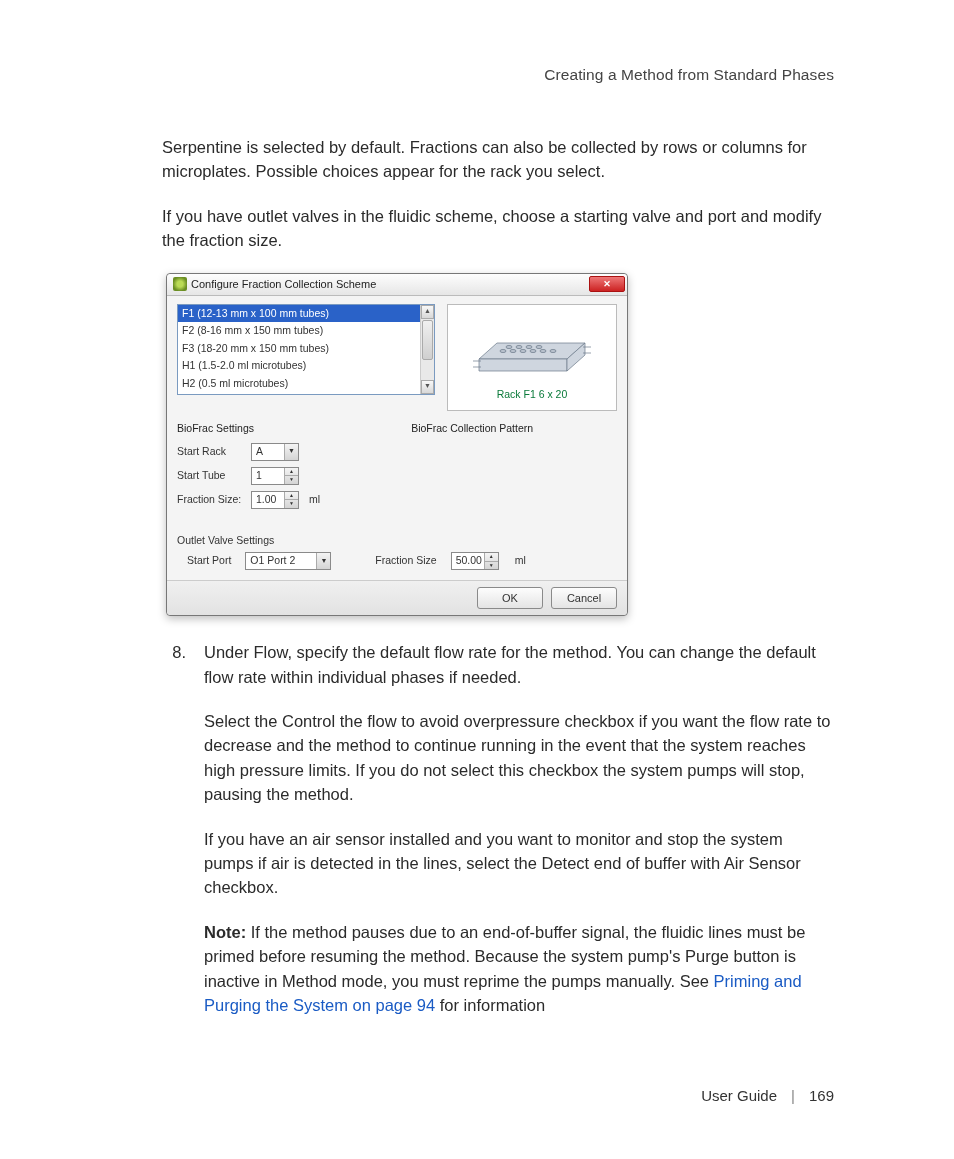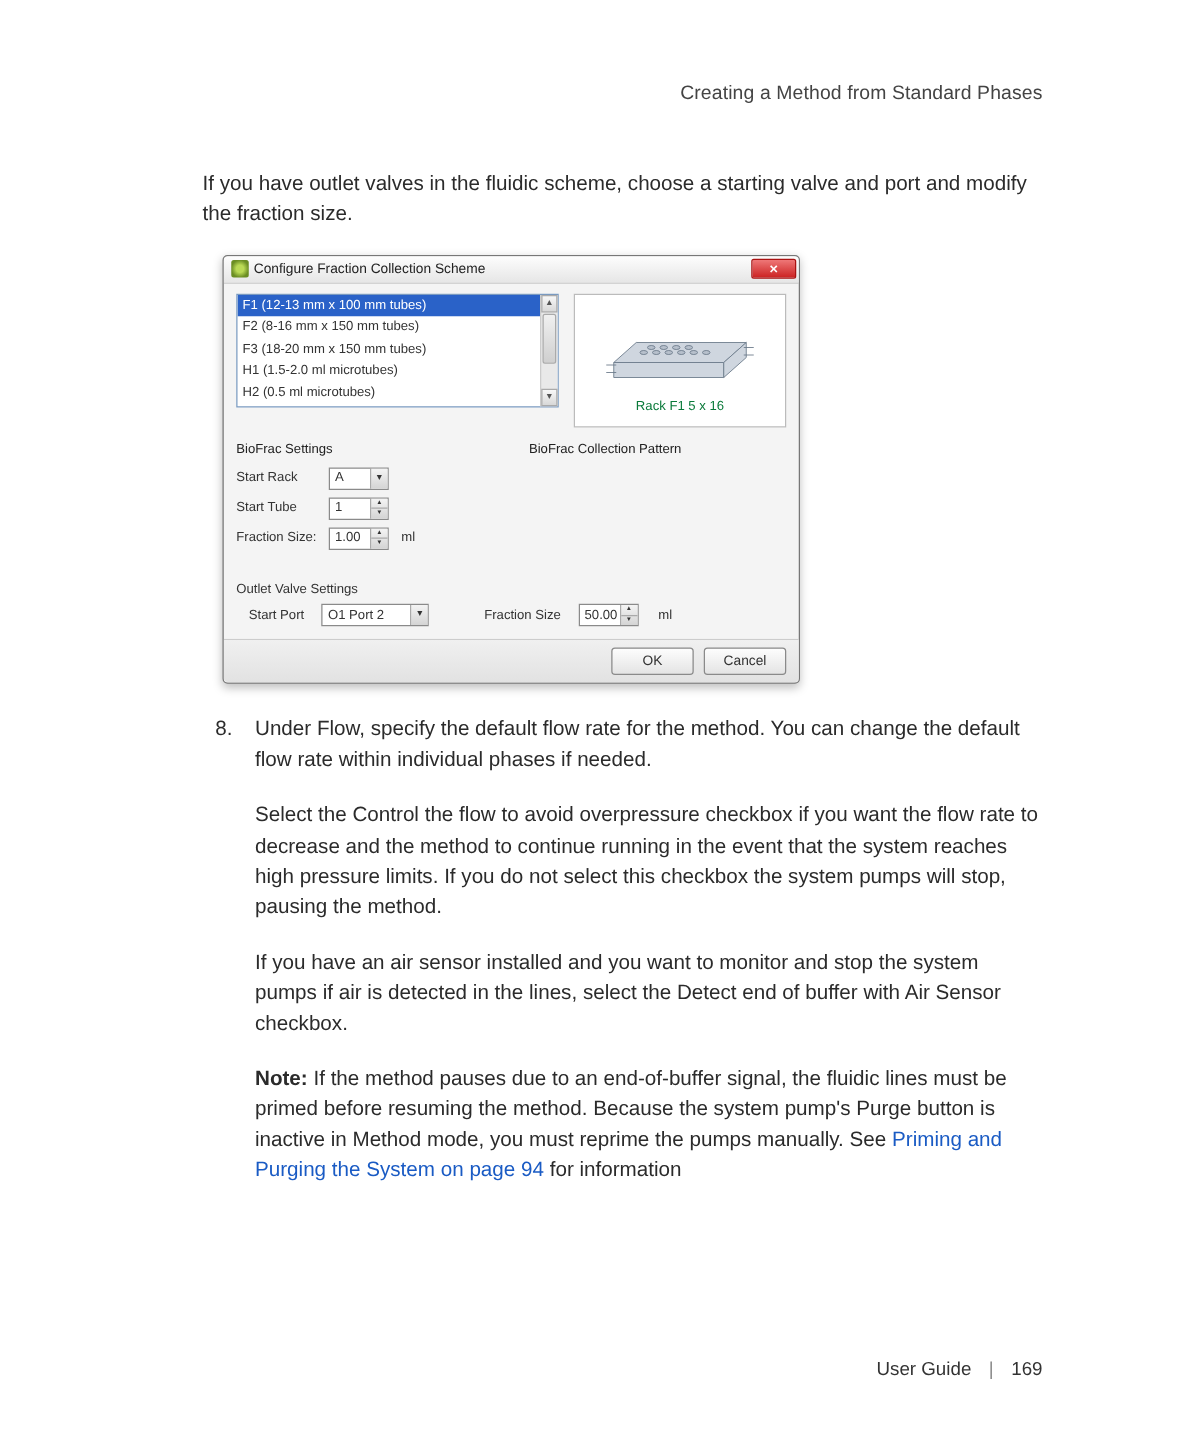--- a/index.html
+++ b/index.html
@@ -23,21 +23,21 @@
   }
   .body-col {
     margin-left: 42px;
   }
   .para {
     margin-bottom: 20px;
     color: #2b2b2b;
   }
   .note-label { font-weight: 600; }
   .dialog-wrap {
-    margin: 4px 0 24px 16px;
+    margin: 4px 0 24px 4px;
   }
   .dialog {
     width: 462px;
     border: 1px solid #777;
     background: #f4f4f4;
     border-radius: 4px;
     box-shadow: 0 3px 8px rgba(0,0,0,0.25);
     font-size: 11px;
     font-family: Tahoma, Arial, sans-serif;
     color: #333;
@@ -174,20 +174,21 @@
   }
   .footer .sep { color:#888; }
 </style>
 </head>
 <body>
 
 <div class="header-line">Creating a Method from Standard Phases</div>
 
 <div class="body-col">
 
+  <p class="para">Serpentine is selected by default. Fractions can also be collected by rows or columns for microplates. Possible choices appear for the rack you select.</p>
   <p class="para">If you have outlet valves in the fluidic scheme, choose a starting valve and port and modify the fraction size.</p>
 
   <div class="dialog-wrap">
     <div class="dialog">
       <div class="titlebar">
         <div class="title-text">
           <span class="app-icon"></span>
           <span>Configure Fraction Collection Scheme</span>
         </div>
         <div class="close-btn">✕</div>
@@ -229,21 +230,21 @@
                     <ellipse cx="52" cy="34" rx="3" ry="1.6"></ellipse>
                   <ellipse cx="62" cy="34" rx="3" ry="1.6"></ellipse>
                     <ellipse cx="72" cy="34" rx="3" ry="1.6"></ellipse>
                 </g>
                 <line x1="6" y1="48" x2="14" y2="48"></line>
                   <line x1="6" y1="54" x2="14" y2="54"></line>
                 <line x1="116" y1="34" x2="124" y2="34"></line>
                   <line x1="116" y1="40" x2="124" y2="40"></line>
               </g>
             </svg>
-            <div class="preview-label">Rack F1 5 x 16</div>
+            <div class="preview-label">Rack F1 6 x 20</div>
           </div>
         </div>
 
         <div class="columns">
           <div class="col-l">
             <div class="sec-label">BioFrac Settings</div>
             <div class="form-row">
               <label>Start Rack</label>
               <div class="combo">
                 <span>A</span>

